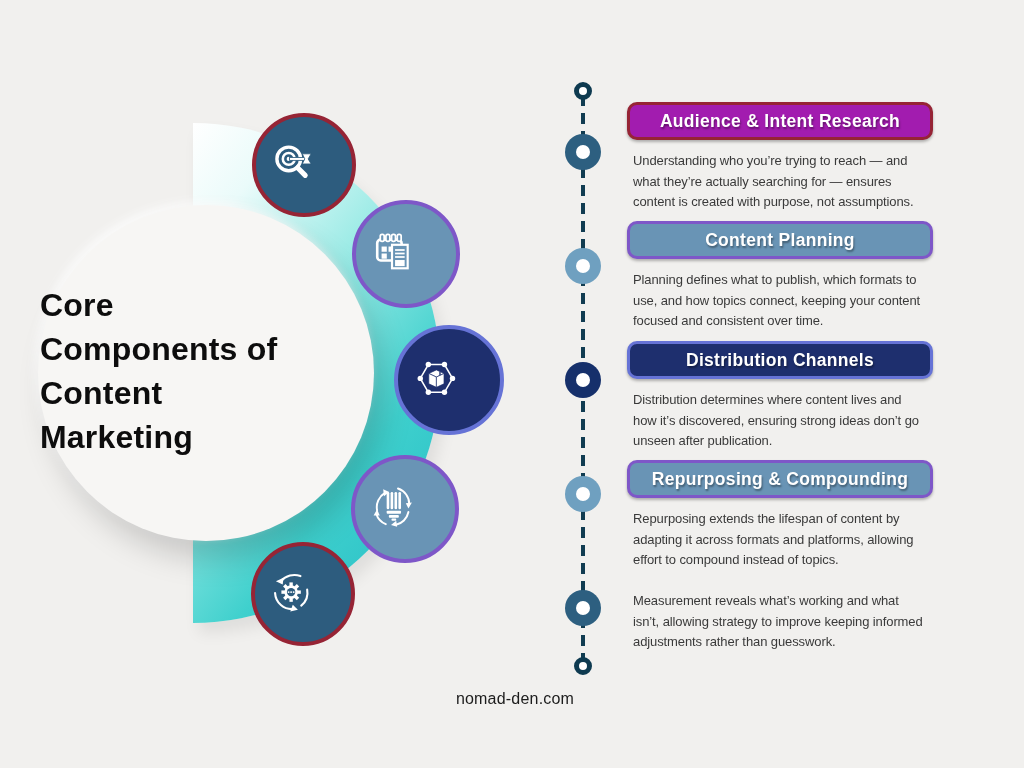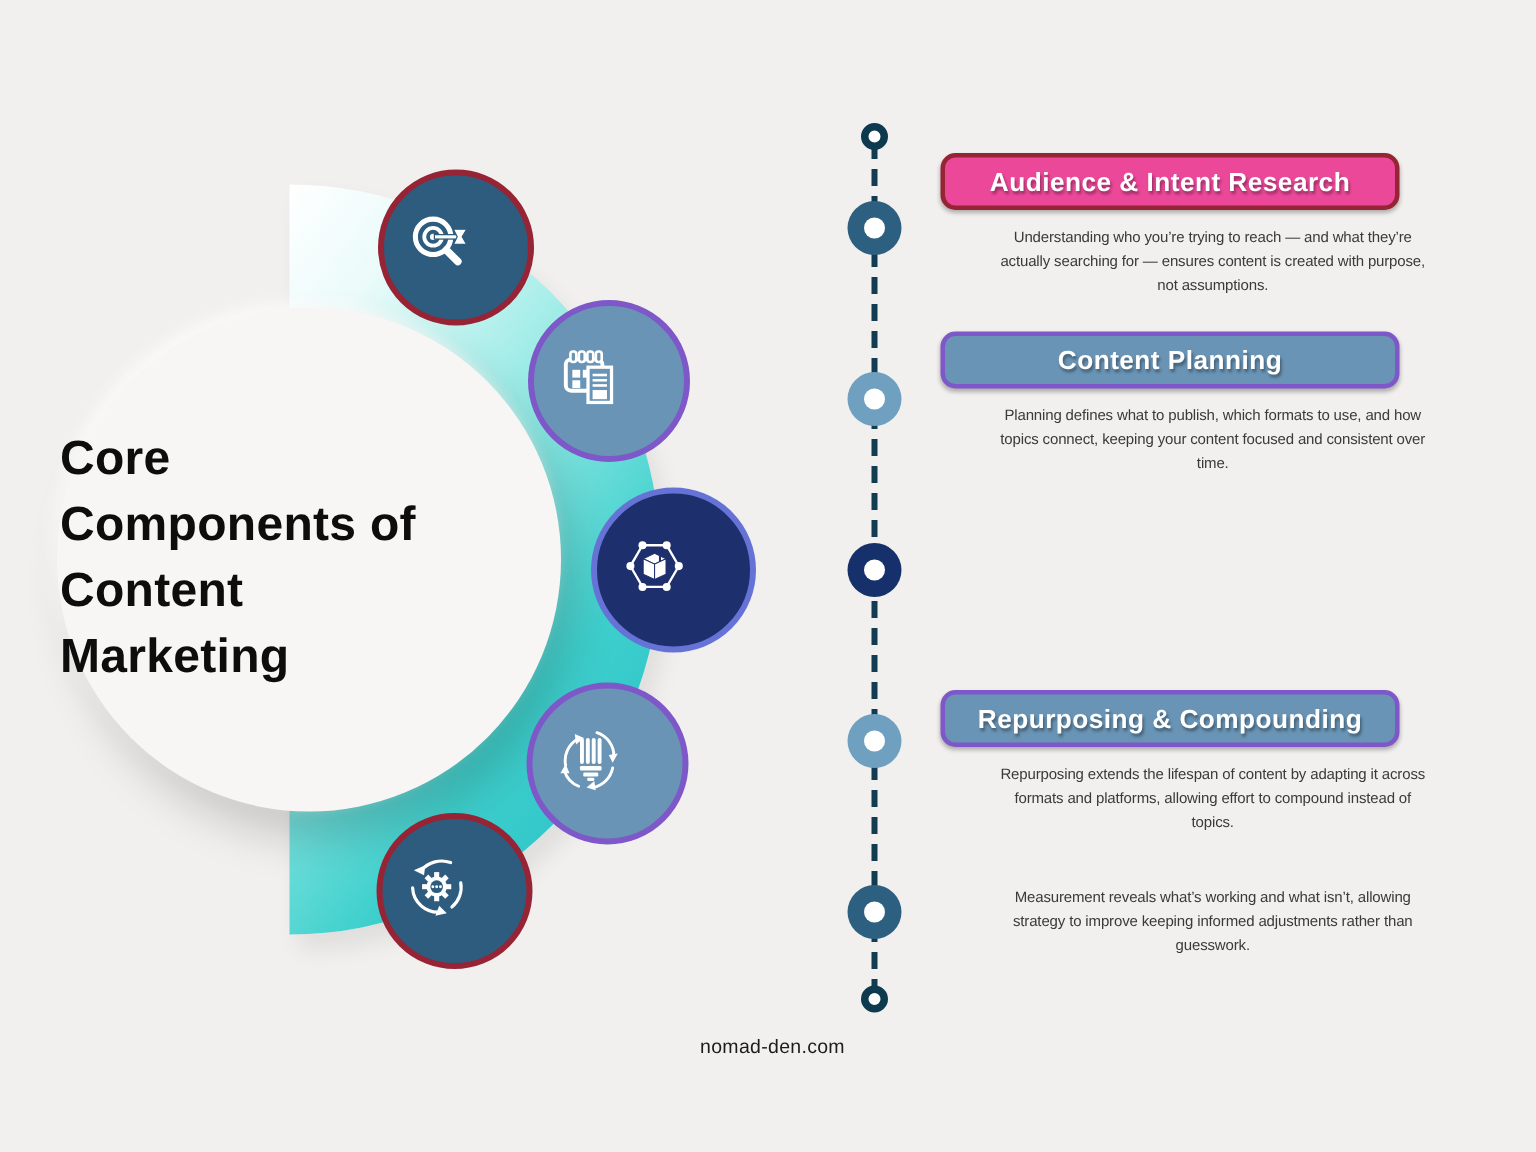--- a/index.html
+++ b/index.html
@@ -58,32 +58,32 @@
   .n-dark { background:#2d5f80; } .n-light { background:#6fa0c0; } .n-navy { background:#16306b; }
   
   .section { position:absolute; left:627px; width:308px; }
   .pill {
     width:306px; height:38px; border-radius:10px;
     display:flex; align-items:center; justify-content:center;
     color:#ffffff; font-size:17.5px; font-weight:700; letter-spacing:0.3px;
     text-shadow:1px 2px 2px rgba(0,0,0,0.38);
     box-shadow:0 2px 3px rgba(0,0,0,0.28);
   }
-  .p-steel { background:#ec4899; border:3px solid #962435; }
+  .p-steel { background:#a21caf; border:3px solid #962435; }
   .p-blue  { background:#6994b5; border:3px solid #7e57c8;text-align:center; }
   .p-navy  { background:#1e2f6e; border:3px solid #6673d6; }
   .desc {
-    margin:11px 0 0 34px; width:295px;
-    font-size:10px; line-height:1.58; letter-spacing:-0.1px; color:#3a3a3a;text-align:center;
+    margin:11px 0 0 6px; width:295px;
+    font-size:13px; line-height:1.58; letter-spacing:-0.1px; color:#3a3a3a;
   }
   .s1 { top:102px; } .s2 { top:221px; } .s3 { top:341px; } .s4 { top:460px; } .s5 { top:580px; }
   
   .footer {
     position:absolute; left:450px; top:690px; width:130px; text-align:center;
-    font-size:13px; color:#1c1c1c; letter-spacing:0.2px;
+    font-size:16px; color:#1c1c1c; letter-spacing:0.2px;
   }
 </style>
 </head>
 <body>
 
 <div class="canvas">
 
   <div class="teal-arc"></div>
   <div class="hero-circle"></div>
   <div class="hero-title">Core
@@ -213,20 +213,24 @@
   <div class="section s1">
     <div class="pill p-steel">Audience &amp; Intent Research</div>
     <div class="desc">Understanding who you’re trying to reach — and what they’re actually searching for — ensures content is created with purpose, not assumptions.</div>
   </div>
 
   <div class="section s2">
     <div class="pill p-blue">Content Planning</div>
     <div class="desc">Planning defines what to publish, which formats to use, and how topics connect, keeping your content focused and consistent over time.</div>
   </div>
 
+  <div class="section s3">
+    <div class="pill p-navy">Distribution Channels</div>
+    <div class="desc">Distribution determines where content lives and how it’s discovered, ensuring strong ideas don’t go unseen after publication.</div>
+  </div>
 
   <div class="section s4">
     <div class="pill p-blue">Repurposing &amp; Compounding</div>
     <div class="desc">Repurposing extends the lifespan of content by adapting it across formats and platforms, allowing effort to compound instead of topics.</div>
   </div>
 
   <div class="section s5">
     <div class="desc">Measurement reveals what’s working and what isn’t, allowing strategy to improve keeping informed adjustments rather than guesswork.</div>
   </div>
 

